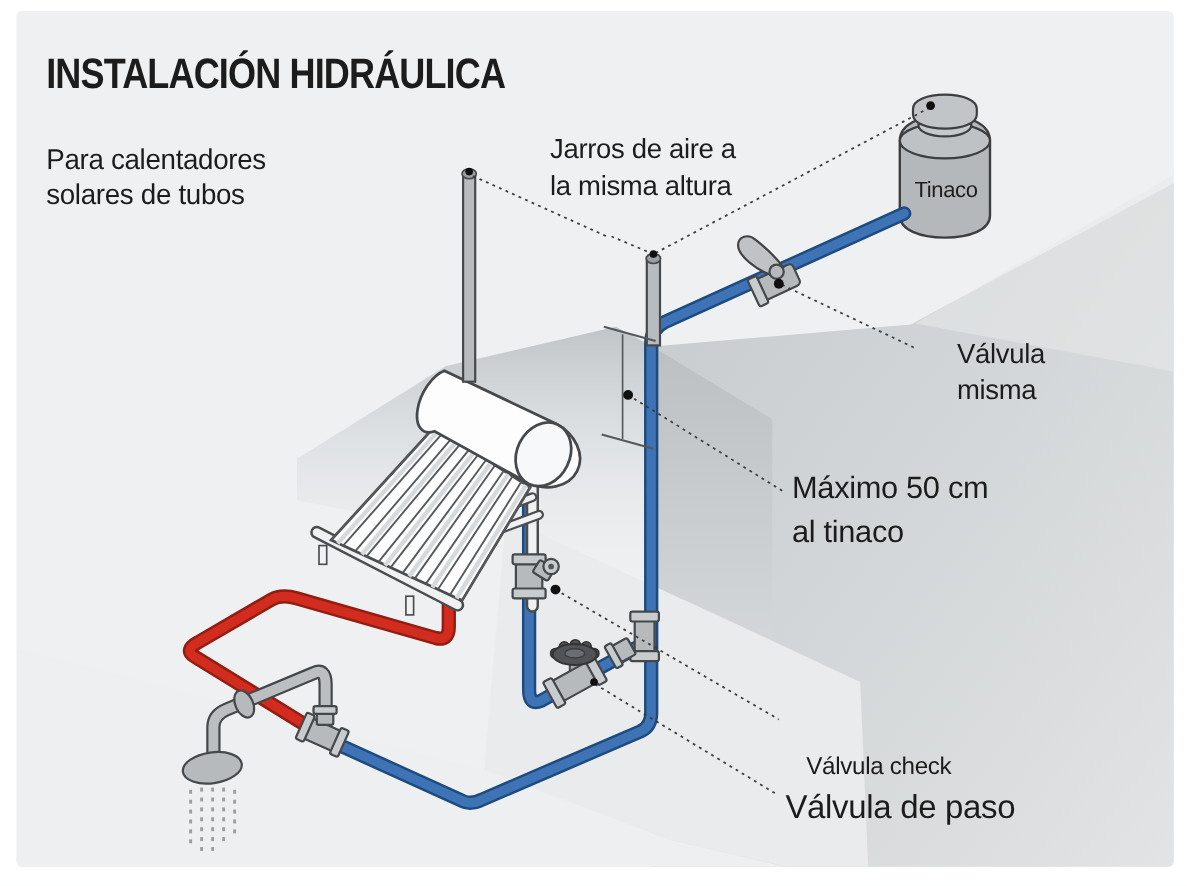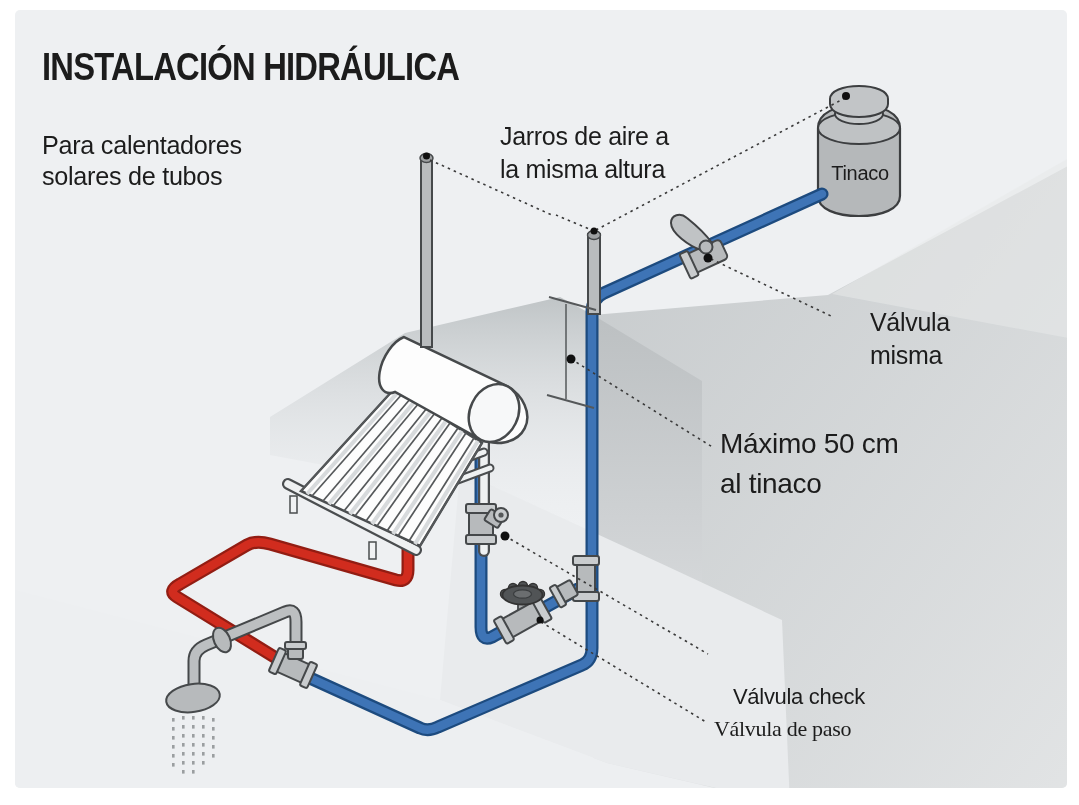--- a/index.html
+++ b/index.html
@@ -10,21 +10,21 @@
   #scene{position:absolute;left:0;top:0;width:1079px;height:805px;}
   .lbl{position:absolute;color:var(--text,#1c1c1c);letter-spacing:-0.3px;line-height:1.3;}
   #title{left:42px;top:42px;font-size:42px;font-weight:bold;letter-spacing:-1px;
          transform:scale(0.78,0.92);transform-origin:left top;white-space:nowrap;}
   #subtitle{left:42px;top:130px;font-size:26px;line-height:1.18;transform:scale(0.97,1);transform-origin:left top;}
   #lbl-jarros{left:500px;top:120px;width:180px;text-align:left;font-size:25px;}
   #lbl-tinaco{left:826px;top:160px;width:68px;text-align:center;font-size:20px;}
   #lbl-esfera{left:838px;top:306px;font-size:25px;margin-left:32px;}
   #lbl-maximo{left:720px;top:424px;font-size:28px;line-height:1.42;}
   #lbl-check{left:733px;top:647px;font-size:22px;margin-top:36px;}
-  #lbl-paso{left:714px;top:715px;font-size:22px;font-family:Liberation Serif, serif;}
+  #lbl-paso{left:714px;top:715px;font-size:30px;}
   .pipe-out{fill:none;stroke-linejoin:round;stroke-linecap:round;}
   .pipe-core{fill:none;stroke-linejoin:round;stroke-linecap:round;}
   .blue-out{stroke:var(--cold_water_outline,#1d4b7f);stroke-width:13px;}
   .blue-core{stroke:var(--cold_water,#3e74b6);stroke-width:8.5px;}
   .red-out{stroke:var(--hot_water_outline,#921d13);stroke-width:13px;}
   .red-core{stroke:var(--hot_water,#d12c1e);stroke-width:8.5px;}
   .gray-out{stroke:var(--fitting_outline,#45484a);stroke-width:13px;}
   .gray-core{stroke:#bcbfc1;stroke-width:9px;}
   .fit{fill:var(--fitting,#b7babc);stroke:var(--fitting_outline,#45484a);stroke-width:2px;}
   .fitlight{fill:#c9ccce;stroke:var(--fitting_outline,#45484a);stroke-width:2px;}

